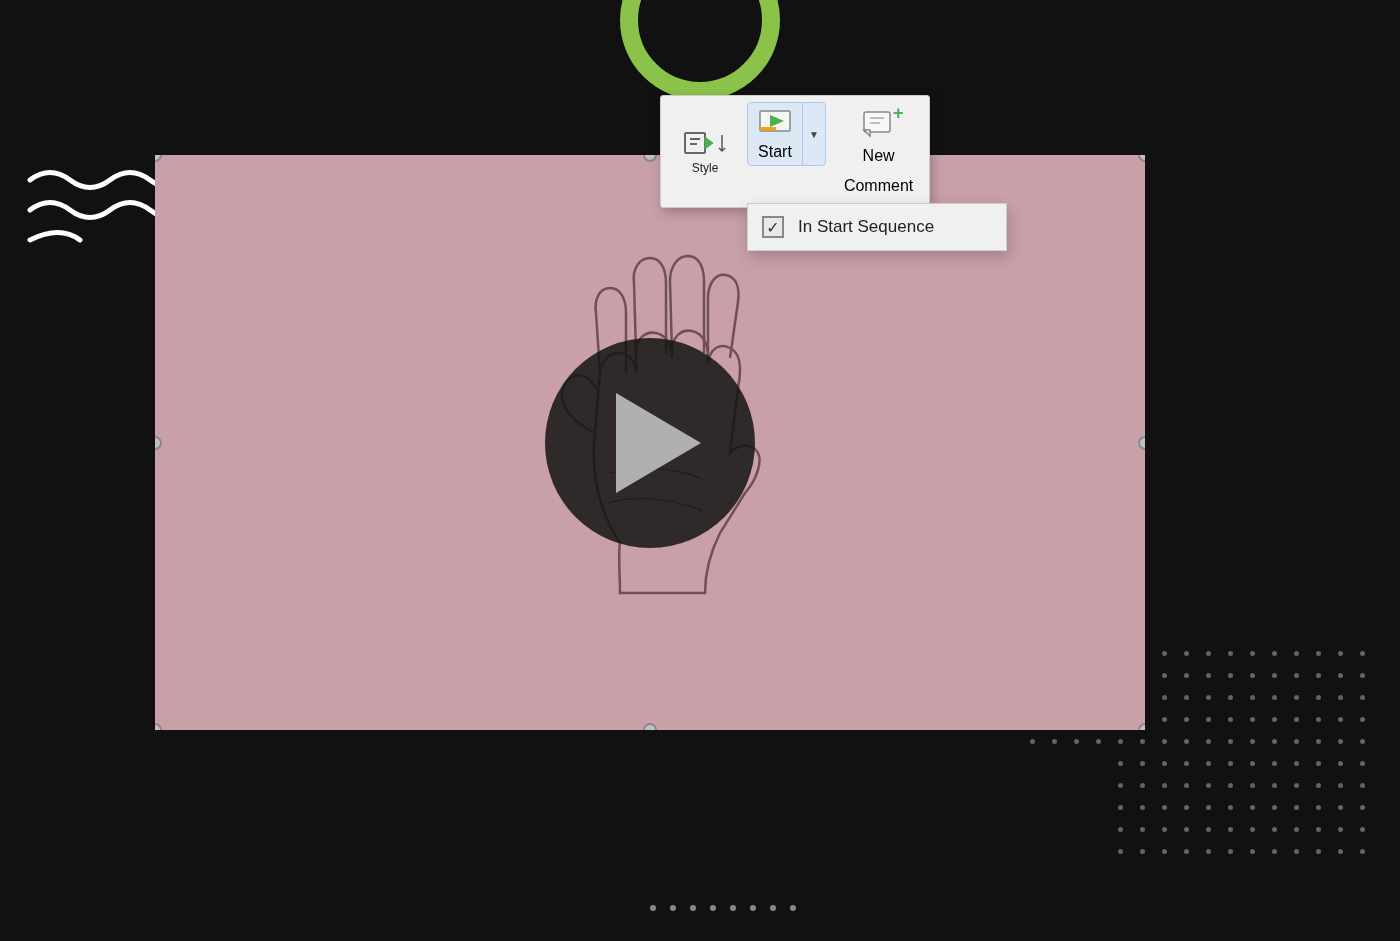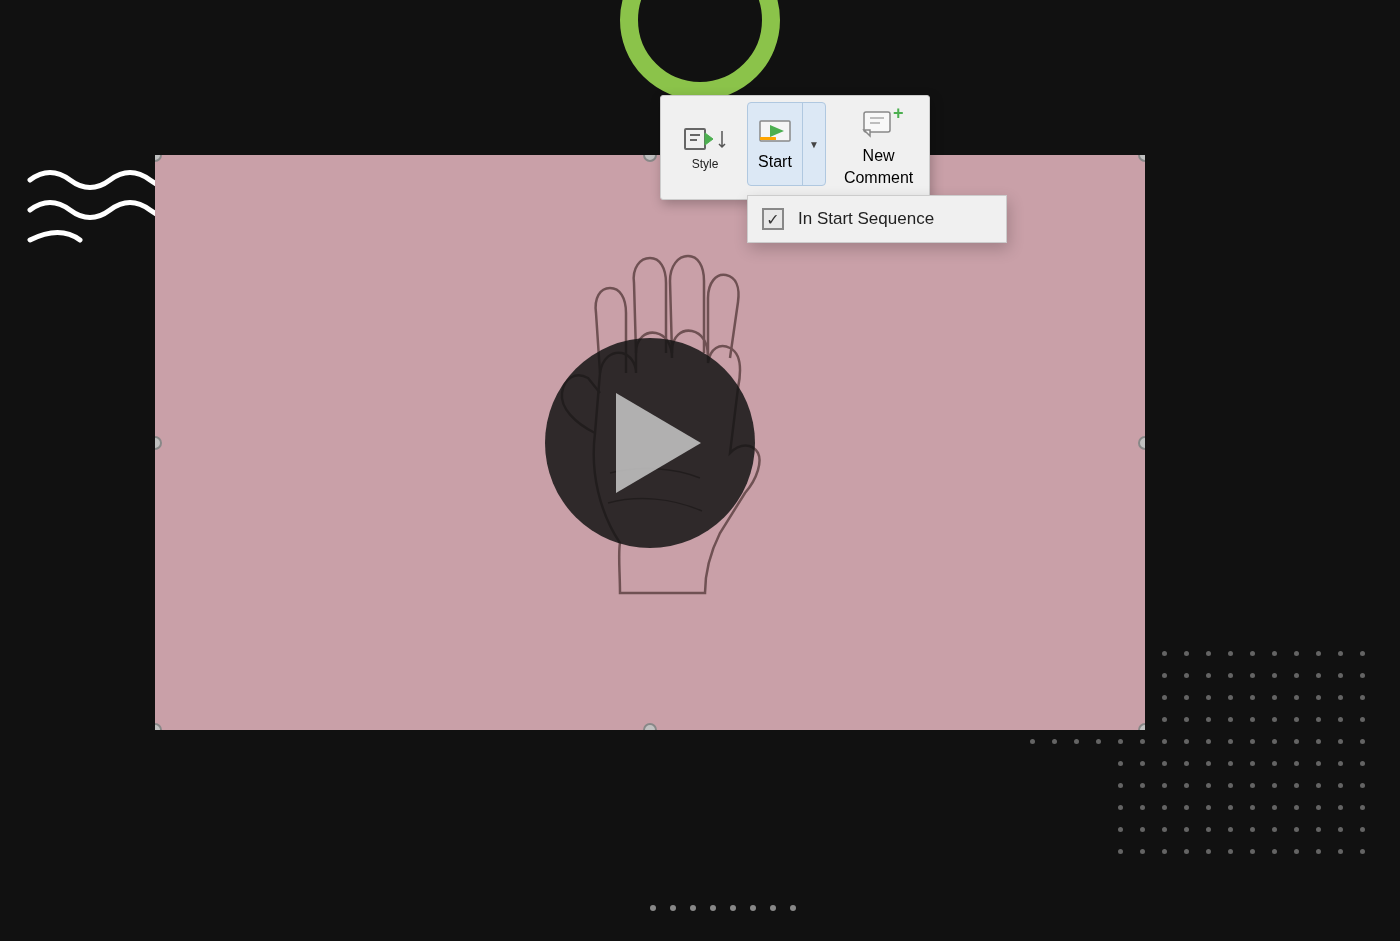--- a/index.html
+++ b/index.html
@@ -182,21 +182,21 @@
       align-items: stretch;
       background: #dce8f5;
       border: 1px solid #b0c8e0;
       border-radius: 4px;
     }
     .start-icon-part {
       display: flex;
       flex-direction: column;
       align-items: center;
       justify-content: center;
-      padding: 14px 10px;
+      padding: 4px 10px;
       cursor: pointer;
       gap: 4px;
     }
     .start-dropdown-part {
       display: flex;
       align-items: center;
       justify-content: center;
       padding: 0 6px;
       cursor: pointer;
       border-left: 1px solid #b0c8e0;
@@ -566,19 +566,19 @@
       <div class="new-comment-icon">
         <svg width="34" height="30" viewBox="0 0 34 30" fill="none">
           <rect x="2" y="4" width="26" height="20" rx="2" stroke="#888" stroke-width="1.5" fill="#f8f8f8"></rect>
           <path d="M2 22 L8 28 L8 22Z" fill="#f8f8f8" stroke="#888" stroke-width="1.5"></path>
           <line x1="8" y1="10" x2="22" y2="10" stroke="#aaa" stroke-width="1.5"></line>
           <line x1="8" y1="15" x2="18" y2="15" stroke="#aaa" stroke-width="1.5"></line>
         </svg>
         <span class="plus-badge">+</span>
       </div>
     </div>
-    <div style="display:flex;flex-direction:column;align-items:center;gap:4px;">
+    <div style="display:flex;flex-direction:column;align-items:center;gap:12px;">
       <span class="btn-label">New</span>
       <span class="btn-label">Comment</span>
     </div>
   </div>
 
 </div>
 
 </body></html>

